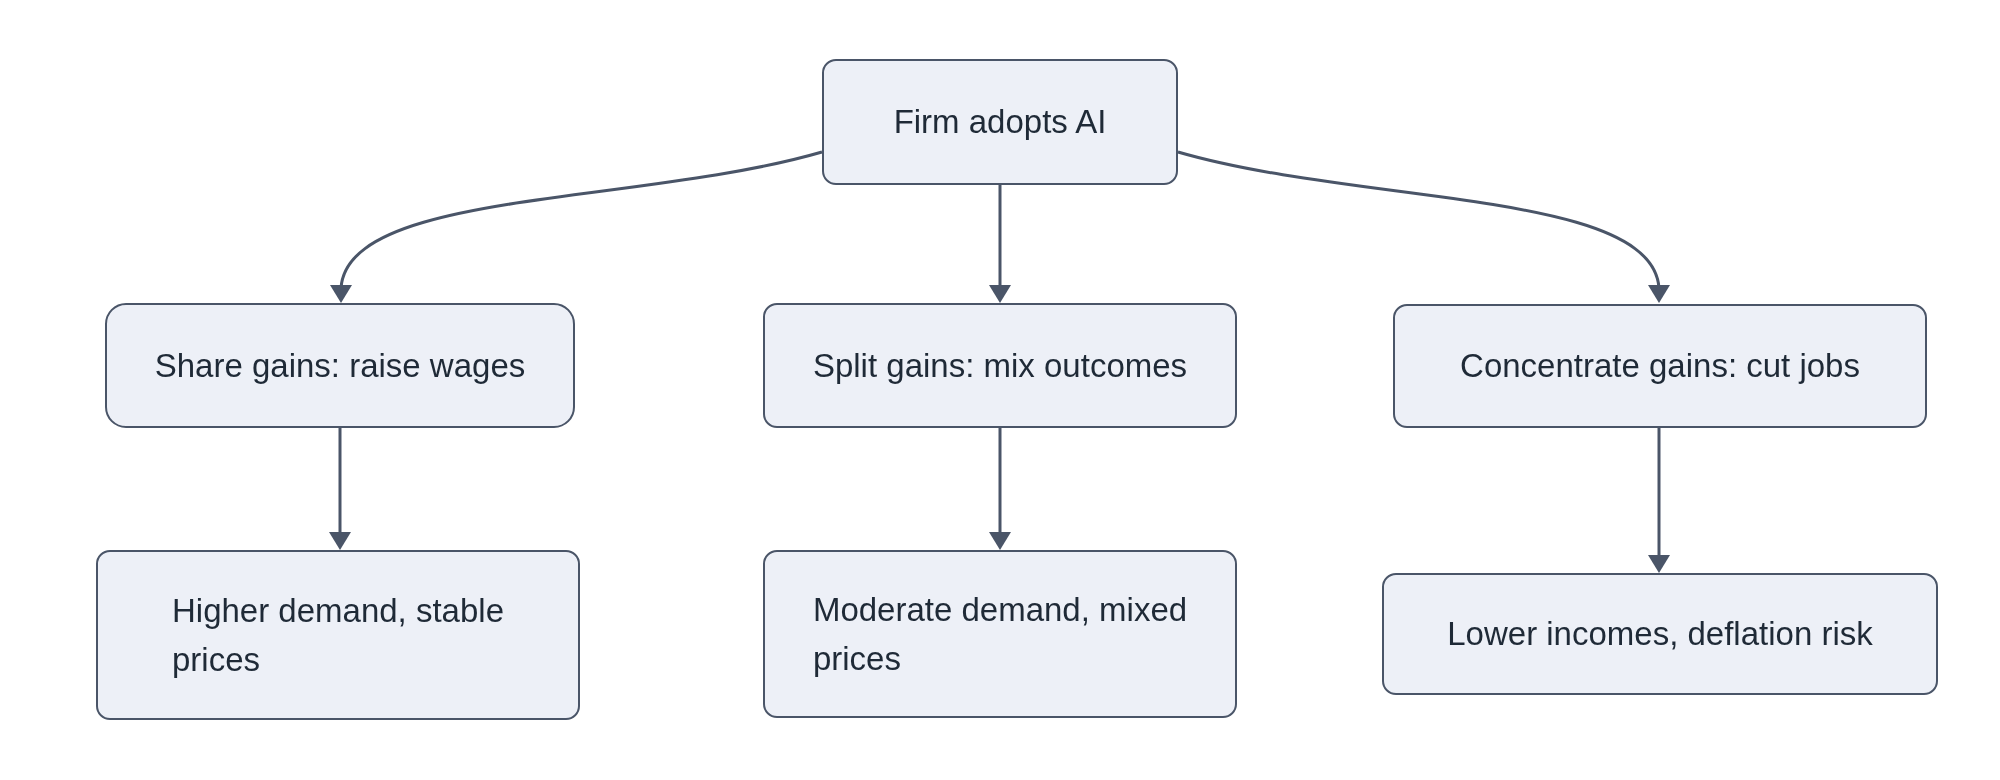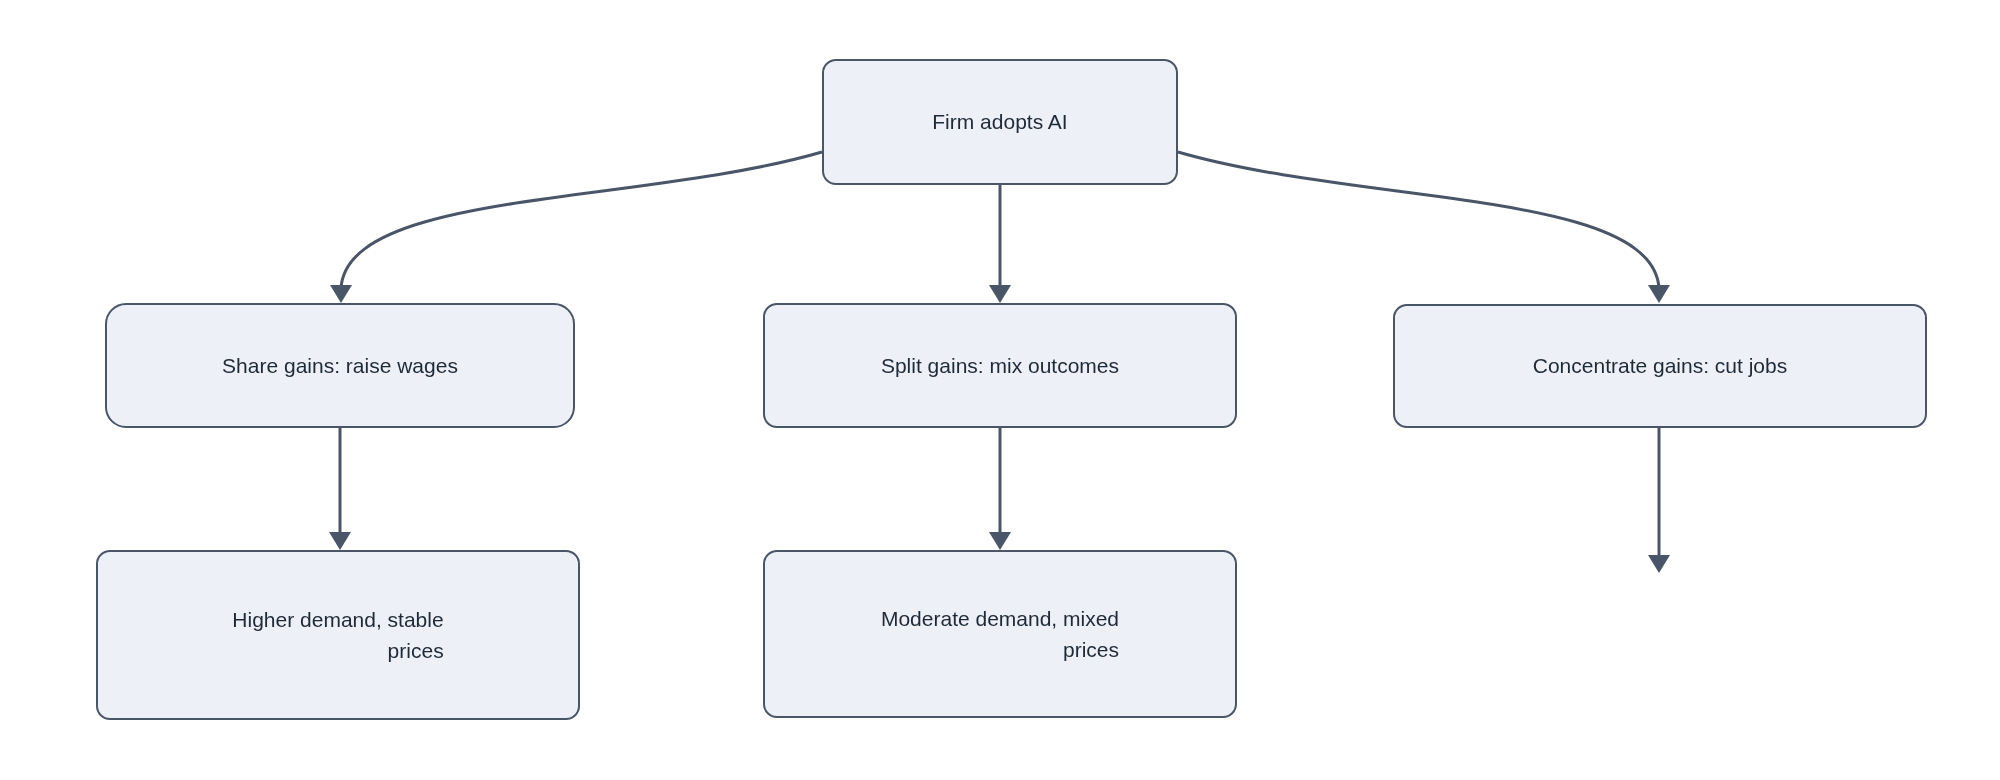--- a/index.html
+++ b/index.html
@@ -29,26 +29,26 @@
   .arrowhead {
     fill: var(--edge, #4a5568);
     stroke: none;
   }
   .node {
     position: absolute;
     box-sizing: border-box;
     display: flex;
     align-items: center;
     justify-content: center;
-    text-align: right;
+    text-align: left;
     background: var(--node-fill, #edf0f7);
     border: 2.5px solid var(--node-border, #4a5568);
     border-radius: 14px;
     color: var(--text, #1f2a37);
-    font-size: 21px;
+    font-size: 33px;
     line-height: 1.5;
     white-space: pre-line;
     padding: 0 20px;
   }
 </style>
 </head>
 <body>
 
 <div class="canvas">
 
@@ -80,14 +80,15 @@
   <div class="node" style="left:1393px; top:304px; width:534px; height:124px;">Concentrate gains: cut jobs</div>
 
   <div class="node" style="left:763px;  top:303px; width:474px; height:125px;">Split gains: mix outcomes</div>
 
   <div class="node" style="left:96px;   top:550px; width:484px; height:170px;">Higher demand, stable
 prices</div>
 
   <div class="node" style="left:763px;  top:550px; width:474px; height:168px;">Moderate demand, mixed
 prices</div>
 
+  <div class="node" style="left:1382px; top:573px; width:556px; height:122px;">Lower incomes, deflation risk</div>
 
 </div>
 
 </body></html>

